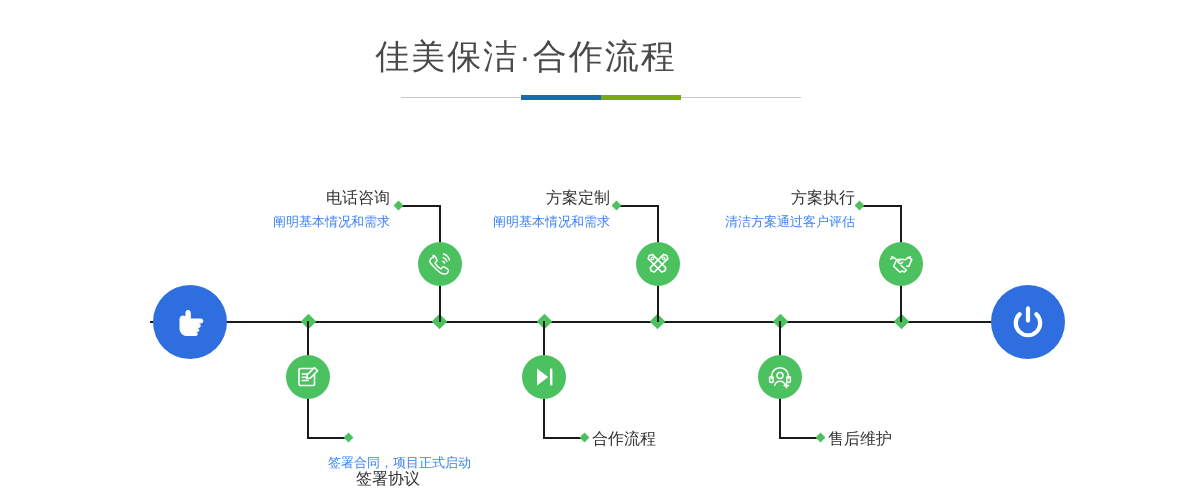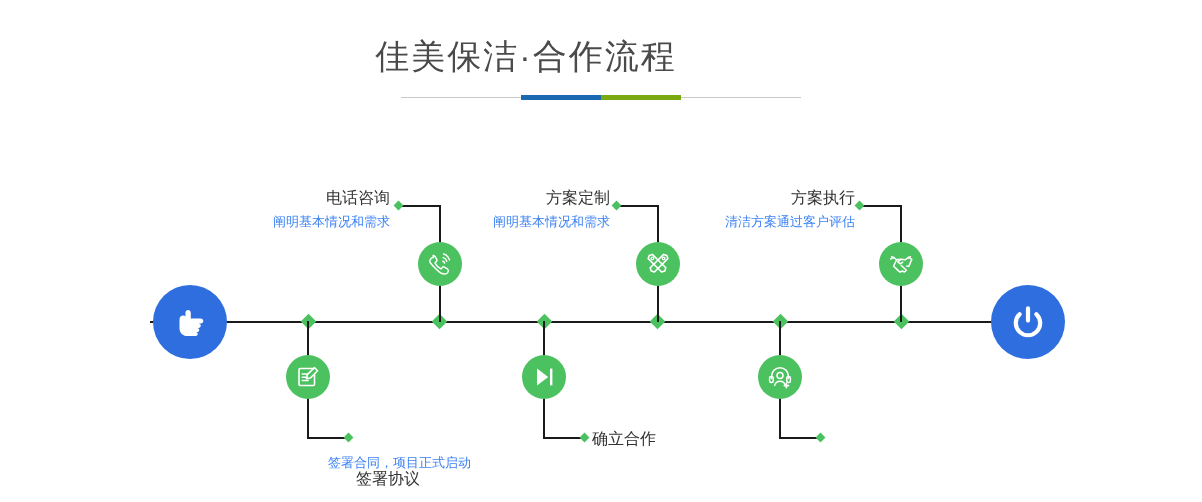--- a/index.html
+++ b/index.html
@@ -252,37 +252,38 @@
   <div class="elbow-h" style="left:543px; top:437px; width:42px;"></div>
   <div class="tip" style="left:581px; top:434px;"></div>
   <div class="badge" style="left:522px; top:355px;">
     <span>
       <svg width="28" height="28" viewBox="0 0 28 28">
         <path d="M7 5.6L18.2 14 7 22.4z" fill="#ffffff"></path>
         <rect x="20" y="5.6" width="2.4" height="16.8" fill="#ffffff"></rect>
       </svg>
     </span>
   </div>
-  <div class="step-label ta-left" style="left:592px; top:428px; width:230px;">确立合作</div>
+  <div class="step-label ta-left" style="left:592px; top:428px; width:230px;">合作流程</div>
 
   <div class="stem" style="left:779px; top:321px; height:117px;"></div>
   <div class="elbow-h" style="left:779px; top:437px; width:42px;"></div>
   <div class="tip" style="left:817px; top:434px;"></div>
   <div class="badge" style="left:758px; top:355px;">
     <span>
       <svg width="28" height="28" viewBox="0 0 28 28">
         <path d="M5.6 15.5v-2.4a8.4 8.4 0 0 1 16.8 0v2.4" fill="none" stroke="#ffffff" stroke-width="1.6" stroke-linecap="round"></path>
         <rect x="3.6" y="13.6" width="3.6" height="6" rx="1.5" fill="none" stroke="#ffffff" stroke-width="1.5"></rect>
         <rect x="20.8" y="13.6" width="3.6" height="6" rx="1.5" fill="none" stroke="#ffffff" stroke-width="1.5"></rect>
         <circle cx="14" cy="12.4" r="3" fill="none" stroke="#ffffff" stroke-width="1.5"></circle>
         <path d="M8.6 22.4a5.6 5.6 0 0 1 10.8 0" fill="none" stroke="#ffffff" stroke-width="1.5" stroke-linecap="round"></path>
         <path d="M20.4 20.4v4.4M18.2 22.6h4.4" stroke="#ffffff" stroke-width="1.6" stroke-linecap="round"></path>
       </svg>
     </span>
   </div>
+  <div class="step-label ta-left" style="left:828px; top:428px; width:240px;">售后维护</div>
 
   <div class="stem" style="left:900px; top:205px; height:117px;"></div>
   <div class="elbow-h" style="left:859px; top:205px; width:42px;"></div>
   <div class="tip" style="left:856px; top:202px;"></div>
   <div class="badge" style="left:879px; top:242px;">
     <span>
       <svg width="28" height="28" viewBox="0 0 28 28">
         <path d="M3.2 9.4l3.4-2.2 3 2.6 4.4-.6 4.4.6 3-2.6 3.4 2.2-3 7-2.6-.4" fill="none" stroke="#ffffff" stroke-width="1.5" stroke-linejoin="round"></path>
         <path d="M9.6 9.8l-3 6.4 2.6 2.4 2 2 2 1.6 2-1.2 2.2 1 2-1.8-5.6-5.2" fill="none" stroke="#ffffff" stroke-width="1.5" stroke-linejoin="round"></path>
         <path d="M14 9.2l-3.2 2.6 2.4 2 3-2" fill="none" stroke="#ffffff" stroke-width="1.5" stroke-linejoin="round"></path>

